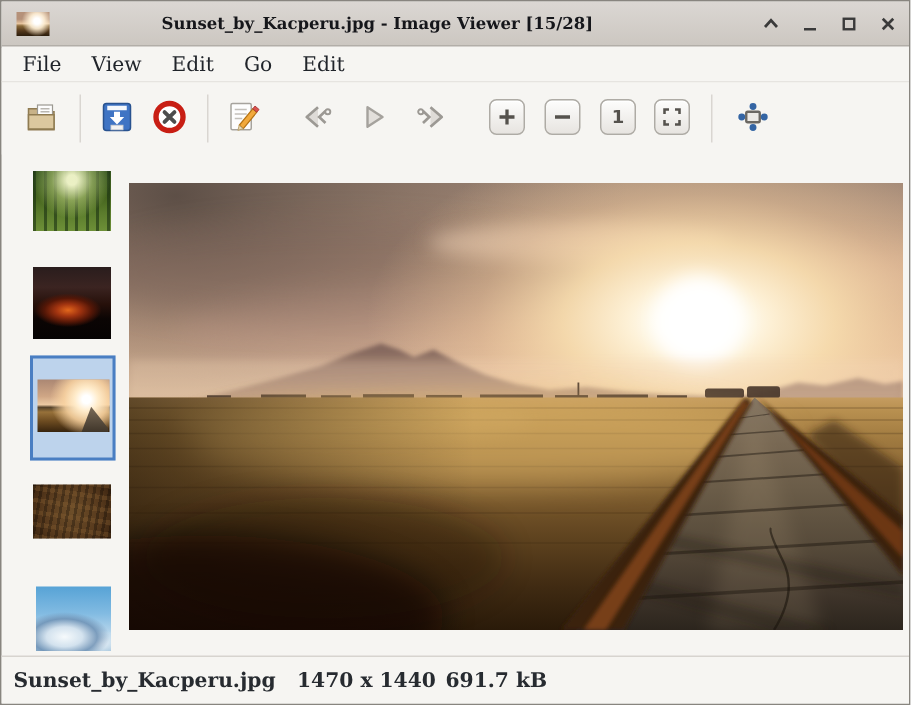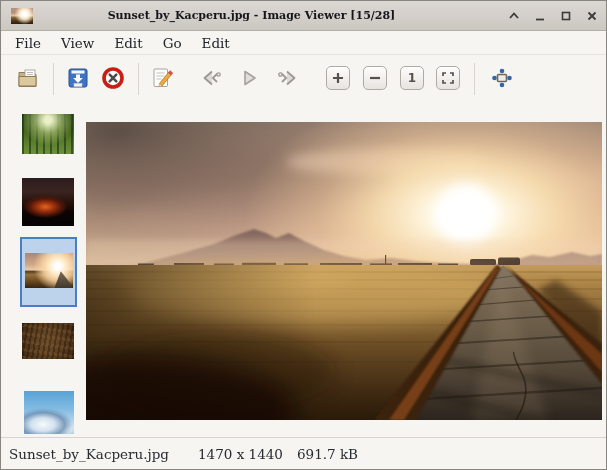--- a/index.html
+++ b/index.html
@@ -88,21 +88,21 @@
     background:
       radial-gradient(ellipse 75% 48% at 38% 78%, #f6fafc 0%, #d3e2ee 32%, rgba(110,145,180,.85) 58%, transparent 80%),
       radial-gradient(ellipse 55% 30% at 80% 88%, rgba(255,255,255,.9), transparent 70%),
       linear-gradient(180deg,#57a3d6 0%, #82bbe2 42%, #b7d6ec 72%, #98bdd8 100%);
   }
   
   .image-area { position:absolute; left:85px; top:121px; width:516px; height:298px; overflow:hidden; }
   
   .statusbar {
     position:absolute; left:0; right:0; top:436px; height:34px;
-    background:#f6f5f2; border-top:1px solid #d7d4cf; font-size:13.5px; color:#272b30;
+    background:#f6f5f2; border-top:1px solid #d7d4cf; font-size:13.5px; color:#272b30;font-weight:bold;
   }
   .statusbar span { position:absolute; top:0; line-height:32px; white-space:nowrap; }
   .st-filename { left:8px; }
   .st-dims { left:197px; }
   .st-size { left:296px; }
   .st-zoom { left:402px; }
 </style>
 </head>
 <body>
 

